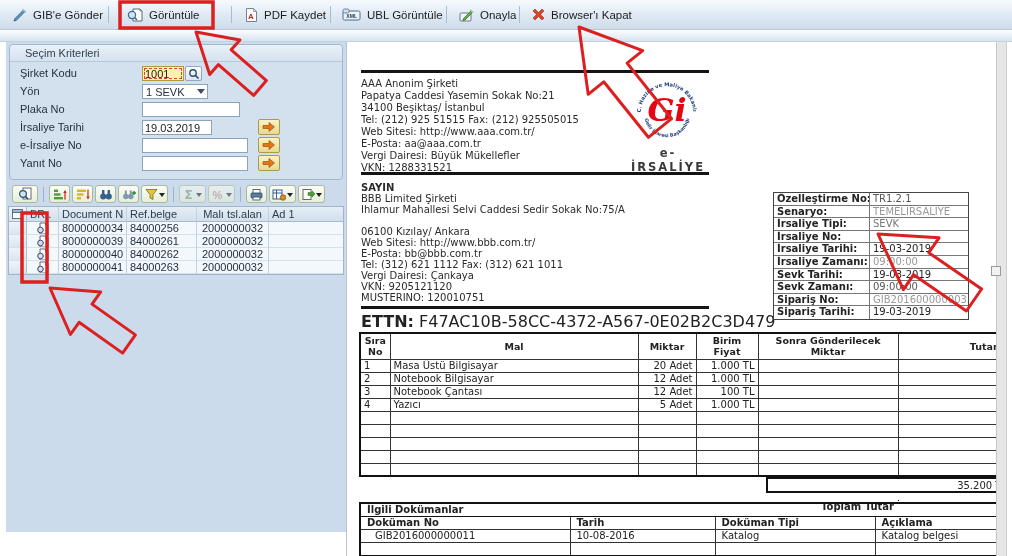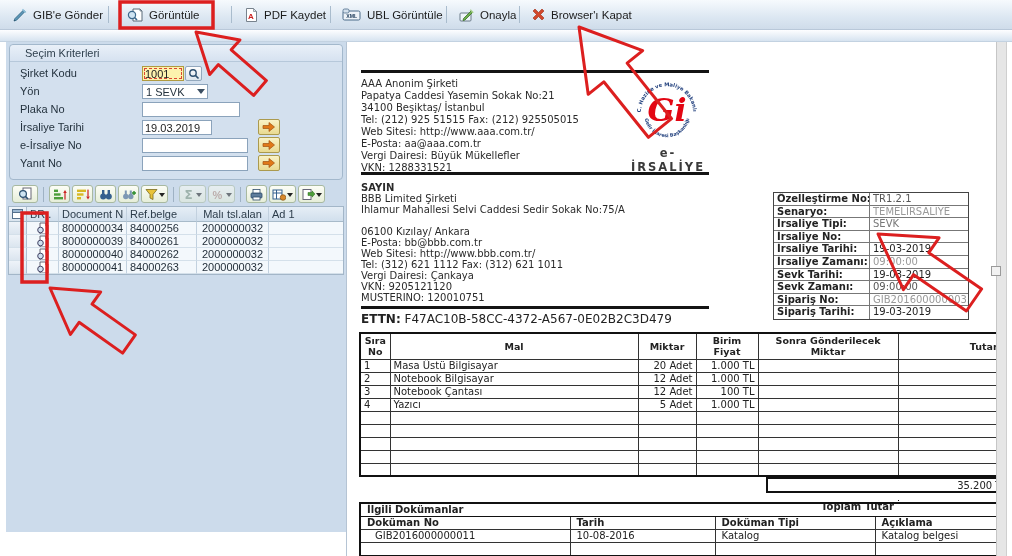--- a/index.html
+++ b/index.html
@@ -66,21 +66,21 @@
   .doc-pane { position:absolute; left:346px; top:42px; width:650px; height:514px; background:#fff;
     border-left:1px solid #b5c4d4; overflow:hidden; font-family:"DejaVu Sans",sans-serif; color:#222; }
   .hline { position:absolute; height:3px; background:#141414; }
   .addr { position:absolute; font-size:10px; line-height:12px; white-space:nowrap; color:#2a2a2a; }
   .addr.recip { line-height:11px; }
   .addr .b { font-weight:bold; }
   .blankline { height:11px; }
   .logo-wrap { position:absolute; left:286px; top:34px; width:68px; height:68px; }
   .logo-caption { position:absolute; left:276px; top:104px; width:90px; text-align:center;
     font-size:11.5px; font-weight:bold; letter-spacing:2px; color:#3a3a3a; }
-  .ettn { position:absolute; left:14px; top:270px; font-size:12px; white-space:nowrap; }
+  .ettn { position:absolute; left:14px; top:270px; font-size:16px; white-space:nowrap; }
   .ettn b { font-weight:bold; }
 
   .info-box { position:absolute; left:426px; top:150px; width:196px; border:1px solid #444;
     font-size:10px; }
   .ib-row { display:flex; height:12.6px; border-bottom:1px solid #777; }
   .ib-row:last-child { border-bottom:none; }
   .ib-label { width:96px; font-weight:bold; padding:0 3px; border-right:1px solid #777; white-space:nowrap; overflow:hidden; line-height:12px; }
   .ib-value { width:98px; padding:0 3px; white-space:nowrap; overflow:hidden; line-height:12px; color:#222; }
   .ib-value.muted { color:#999; }
 
@@ -436,22 +436,22 @@
     <div class="logo-caption">e-İRSALİYE</div>
 
     <div class="hline" style="left:14px; top:130px; width:348px"></div>
 
     <div class="addr recip" style="left:14px; top:140px">
       <div class="b">SAYIN</div>
       <div>BBB Limited Şirketi</div>
       <div>Ihlamur Mahallesi Selvi Caddesi Sedir Sokak  No:75/A</div>
       <div class="blankline"></div>
       <div>06100 Kızılay/ Ankara</div>
+      <div>Web Sitesi: http://www.bbb.com.tr/</div>
       <div>E-Posta: bb@bbb.com.tr</div>
-      <div>Web Sitesi: http://www.bbb.com.tr/</div>
       <div>Tel: (312) 621 1112 Fax: (312) 621 1011</div>
       <div>Vergi Dairesi: Çankaya</div>
       <div>VKN: 9205121120</div>
       <div>MUSTERINO: 120010751</div>
     </div>
 
     <div class="hline" style="left:14px; top:264px; width:348px"></div>
     <div class="ettn">
       <b>ETTN:</b>
       <span>F47AC10B-58CC-4372-A567-0E02B2C3D479</span>

